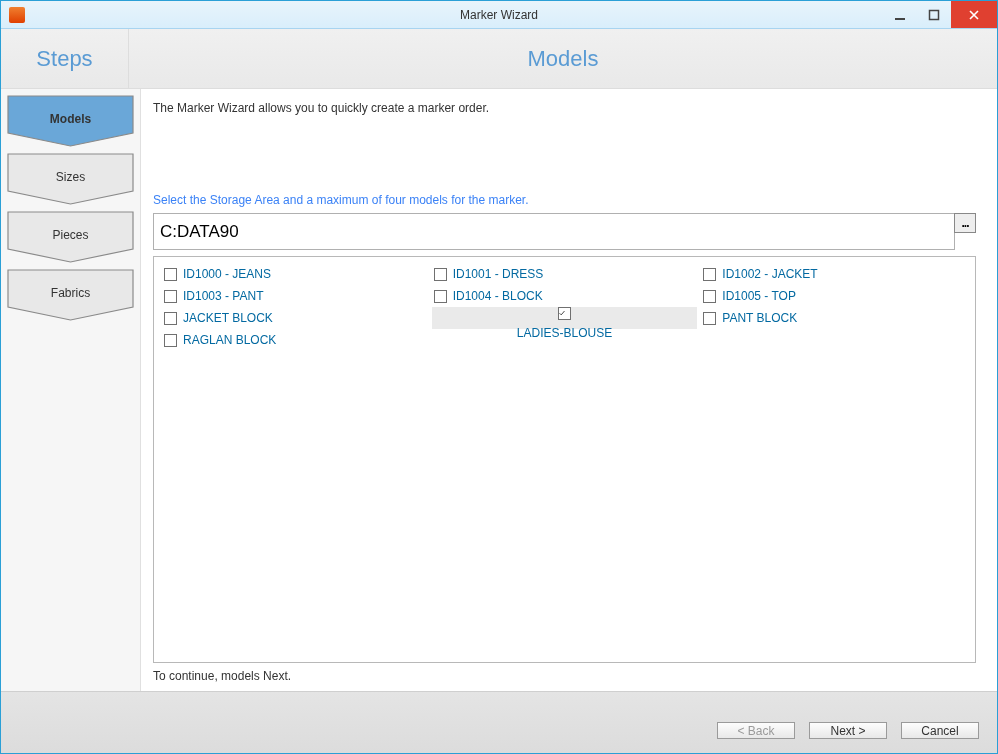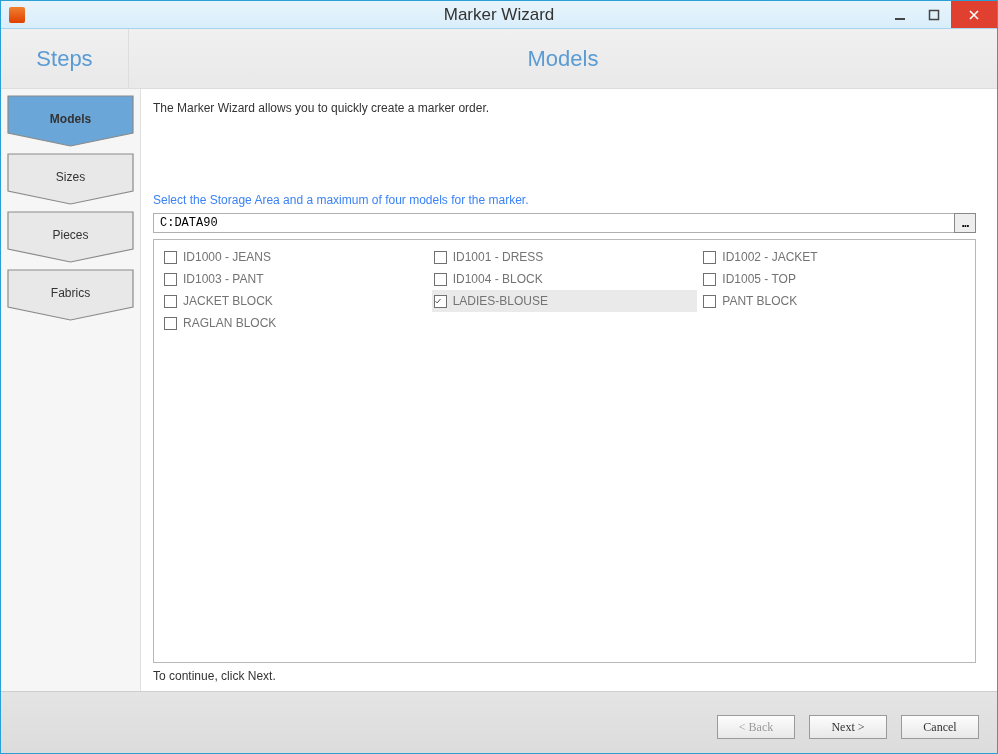--- a/index.html
+++ b/index.html
@@ -30,21 +30,21 @@
     width: 16px; height: 16px;
     margin-left: 8px;
     background: linear-gradient(#f08030,#e04000);
     border-radius:2px;
   }
   .titlebar-title {
     position:absolute;
     left:0; right:0;
     text-align:center;
     color:#333;
-    font-size:17px;
+    font-size:12px;
   }
   .titlebar-controls {
     margin-left:auto;
     display:flex;
     height:100%;
     z-index:2;
   }
   .tb-btn {
     width:34px;
     display:flex;
@@ -129,24 +129,24 @@
   .intro { color:#333; margin-bottom:78px; }
   .prompt { color:#3b82f6; margin-bottom:6px; }
   .path-row {
     display:flex;
     gap:0;
     margin-bottom:6px;
   }
   .path-input {
     flex:1;
     border:1px solid #b0b0b0;
-    height:20px;
+    height:37px;
     padding:1px 6px;
-    font-size:12px;
-    font-family:Liberation Mono, monospace;
+    font-size:17px;
+    font-family:Liberation Sans, sans-serif;
   }
   .browse-btn {
     width:22px; height:20px;
     border:1px solid #888;
     background:#eee;
     display:flex;
     align-items:center;
     justify-content:center;
     font-weight:bold;
     letter-spacing:-1px;
@@ -163,24 +163,25 @@
     grid-auto-rows: 22px;
     align-content:start;
     column-gap:4px;
   }
   .model-item {
     display:flex;
     align-items:center;
     gap:6px;
     padding:0 2px;
     font-size:12px;
-    color:#737373;
+    color:#0369a1;
   }
   .model-item.selected {
     background:#eaeaea;
+    flex-direction:column;
   }
   .chk {
     width:13px; height:13px;
     border:1px solid #707070;
     background:#fff;
     display:flex;
     align-items:center;
     justify-content:center;
     flex-shrink:0;
   }
@@ -201,25 +202,25 @@
     background: linear-gradient(#e4e4e4,#dcdcdc);
     border-top:1px solid #cfcfcf;
     display:flex;
     align-items:flex-end;
     justify-content:flex-end;
     gap:14px;
     padding:0 18px 14px 0;
   }
   .btn {
     min-width:78px;
-    height:24px;
+    height:17px;
     border:1px solid #9a9a9a;
     background:linear-gradient(#fdfdfd,#e8e8e8);
     font-size:12px;
-    font-family:Liberation Serif, serif;
+    font-family:Liberation Sans, sans-serif;
     color:#333;
     display:flex;
     align-items:center;
     justify-content:center;
     padding:2px 10px;
   }
   .btn.disabled { color:#9a9a9a; }
 </style>
 </head>
 <body>
@@ -337,21 +338,21 @@
           <div class="model-item">
             <span class="chk"></span>
             <span>PANT BLOCK</span>
           </div>
           <div class="model-item">
             <span class="chk"></span>
             <span>RAGLAN BLOCK</span>
           </div>
         </div>
 
-      <div class="continue-text">To continue, click Next.</div>
+      <div class="continue-text">To continue, models Next.</div>
     </div>
 
   </div>
 
   <div class="footer">
     <div class="btn disabled">&lt; Back</div>
     <div class="btn">Next &gt;</div>
     <div class="btn">Cancel</div>
   </div>
 

